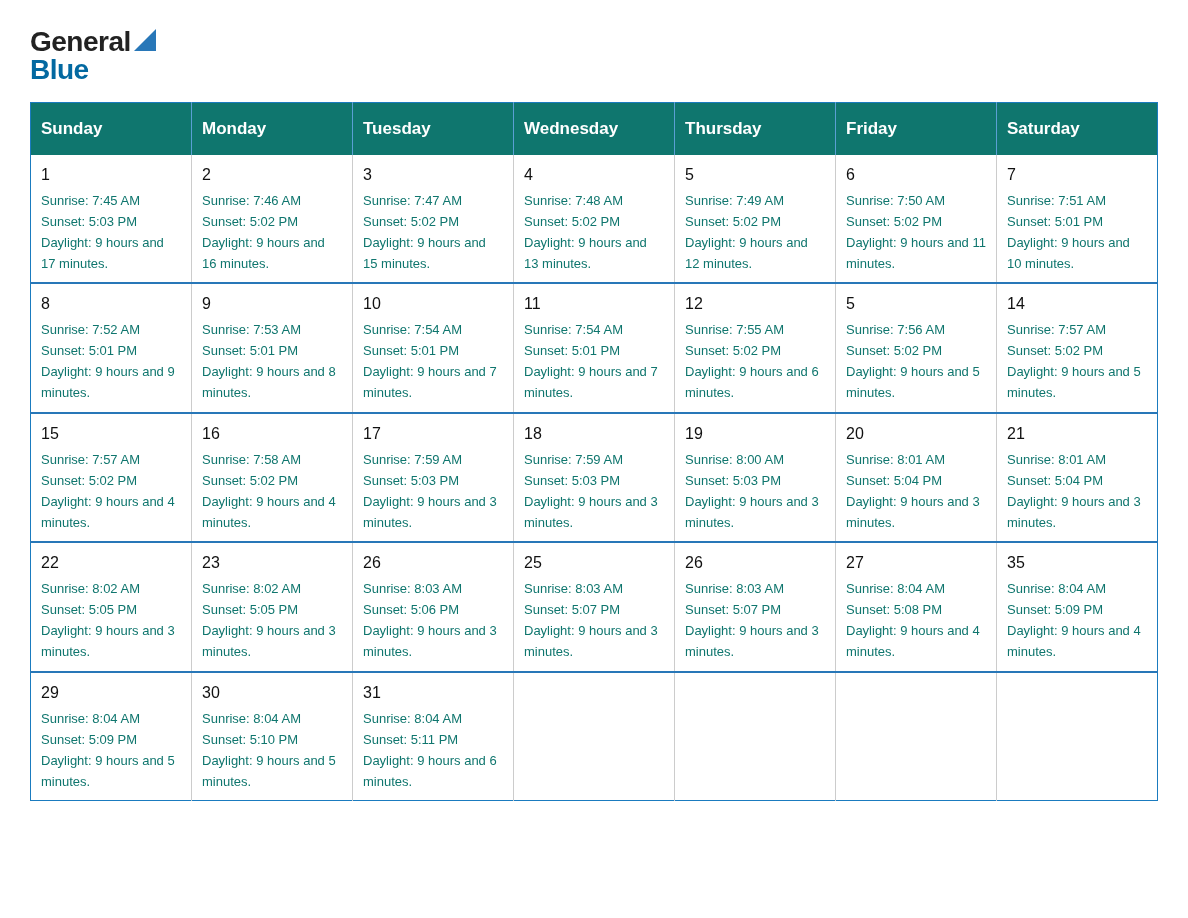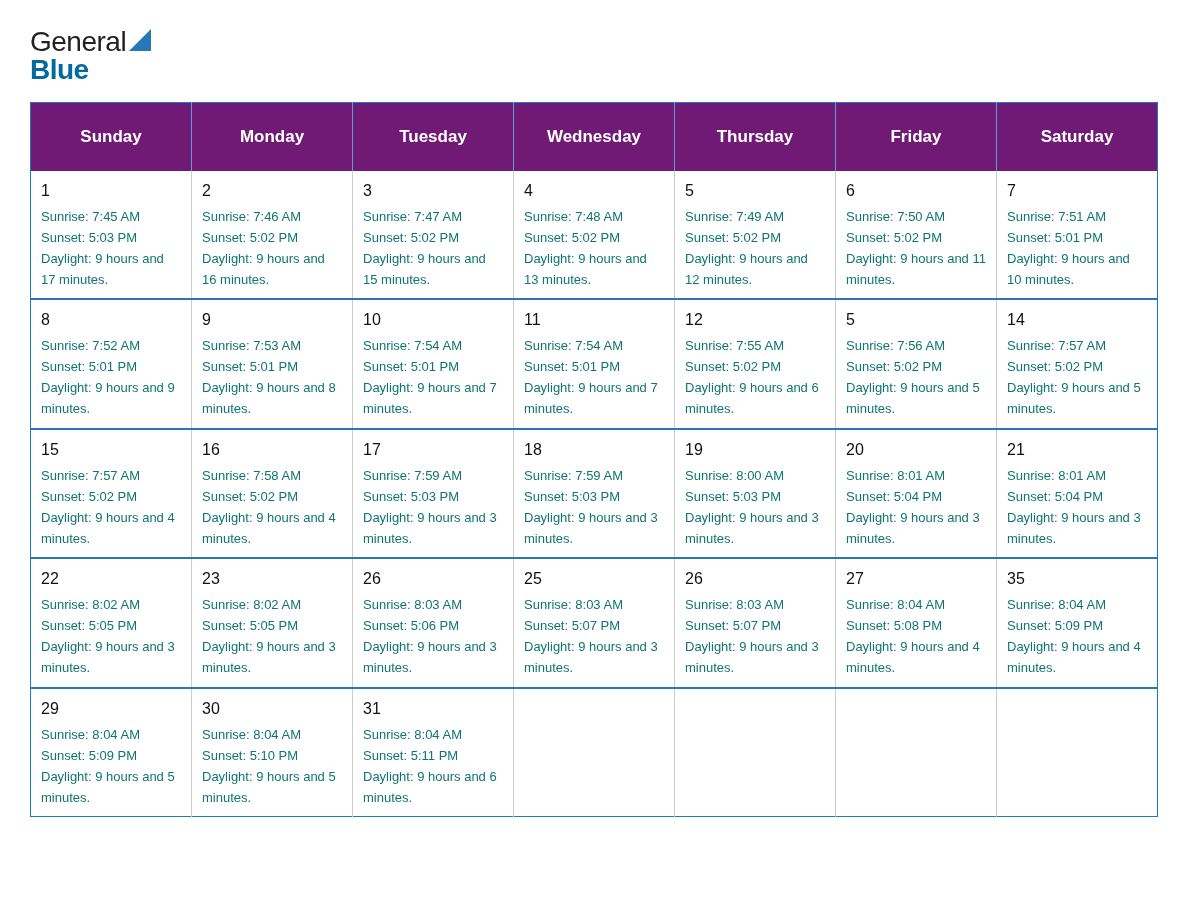--- a/index.html
+++ b/index.html
@@ -18,21 +18,21 @@
       margin-bottom: 18px;
     }
     .logo {
       display: flex;
       flex-direction: column;
       align-items: flex-start;
       padding-top: 8px;
     }
     .logo-general {
       font-size: 28px;
-      font-weight: normal;
+      font-weight: bold;
       color: #222;
       line-height: 1;
       letter-spacing: -0.5px;
     }
     .logo-blue {
       font-size: 28px;
       font-weight: bold;
       color: #0369a1;
       line-height: 1;
       letter-spacing: -0.5px;
@@ -53,24 +53,24 @@
       color: #333;
       font-weight: normal;
       margin-top: 4px;
     }
     .calendar-table {
       width: 100%;
       border-collapse: collapse;
       border: 1px solid #1a7bbf;
     }
     .calendar-table th {
-      background-color: #701a75;
+      background-color: #0f766e;
       color: #fff;
-      text-align: center;
-      padding: 24px 10px;
+      text-align: left;
+      padding: 16px 10px;
       font-size: 17px;
       font-weight: bold;
       border-right: 1px solid #5a9fd4;
     }
     .calendar-table th:last-child {
       border-right: none;
     }
     .calendar-table td {
       vertical-align: top;
       padding: 8px 10px;

